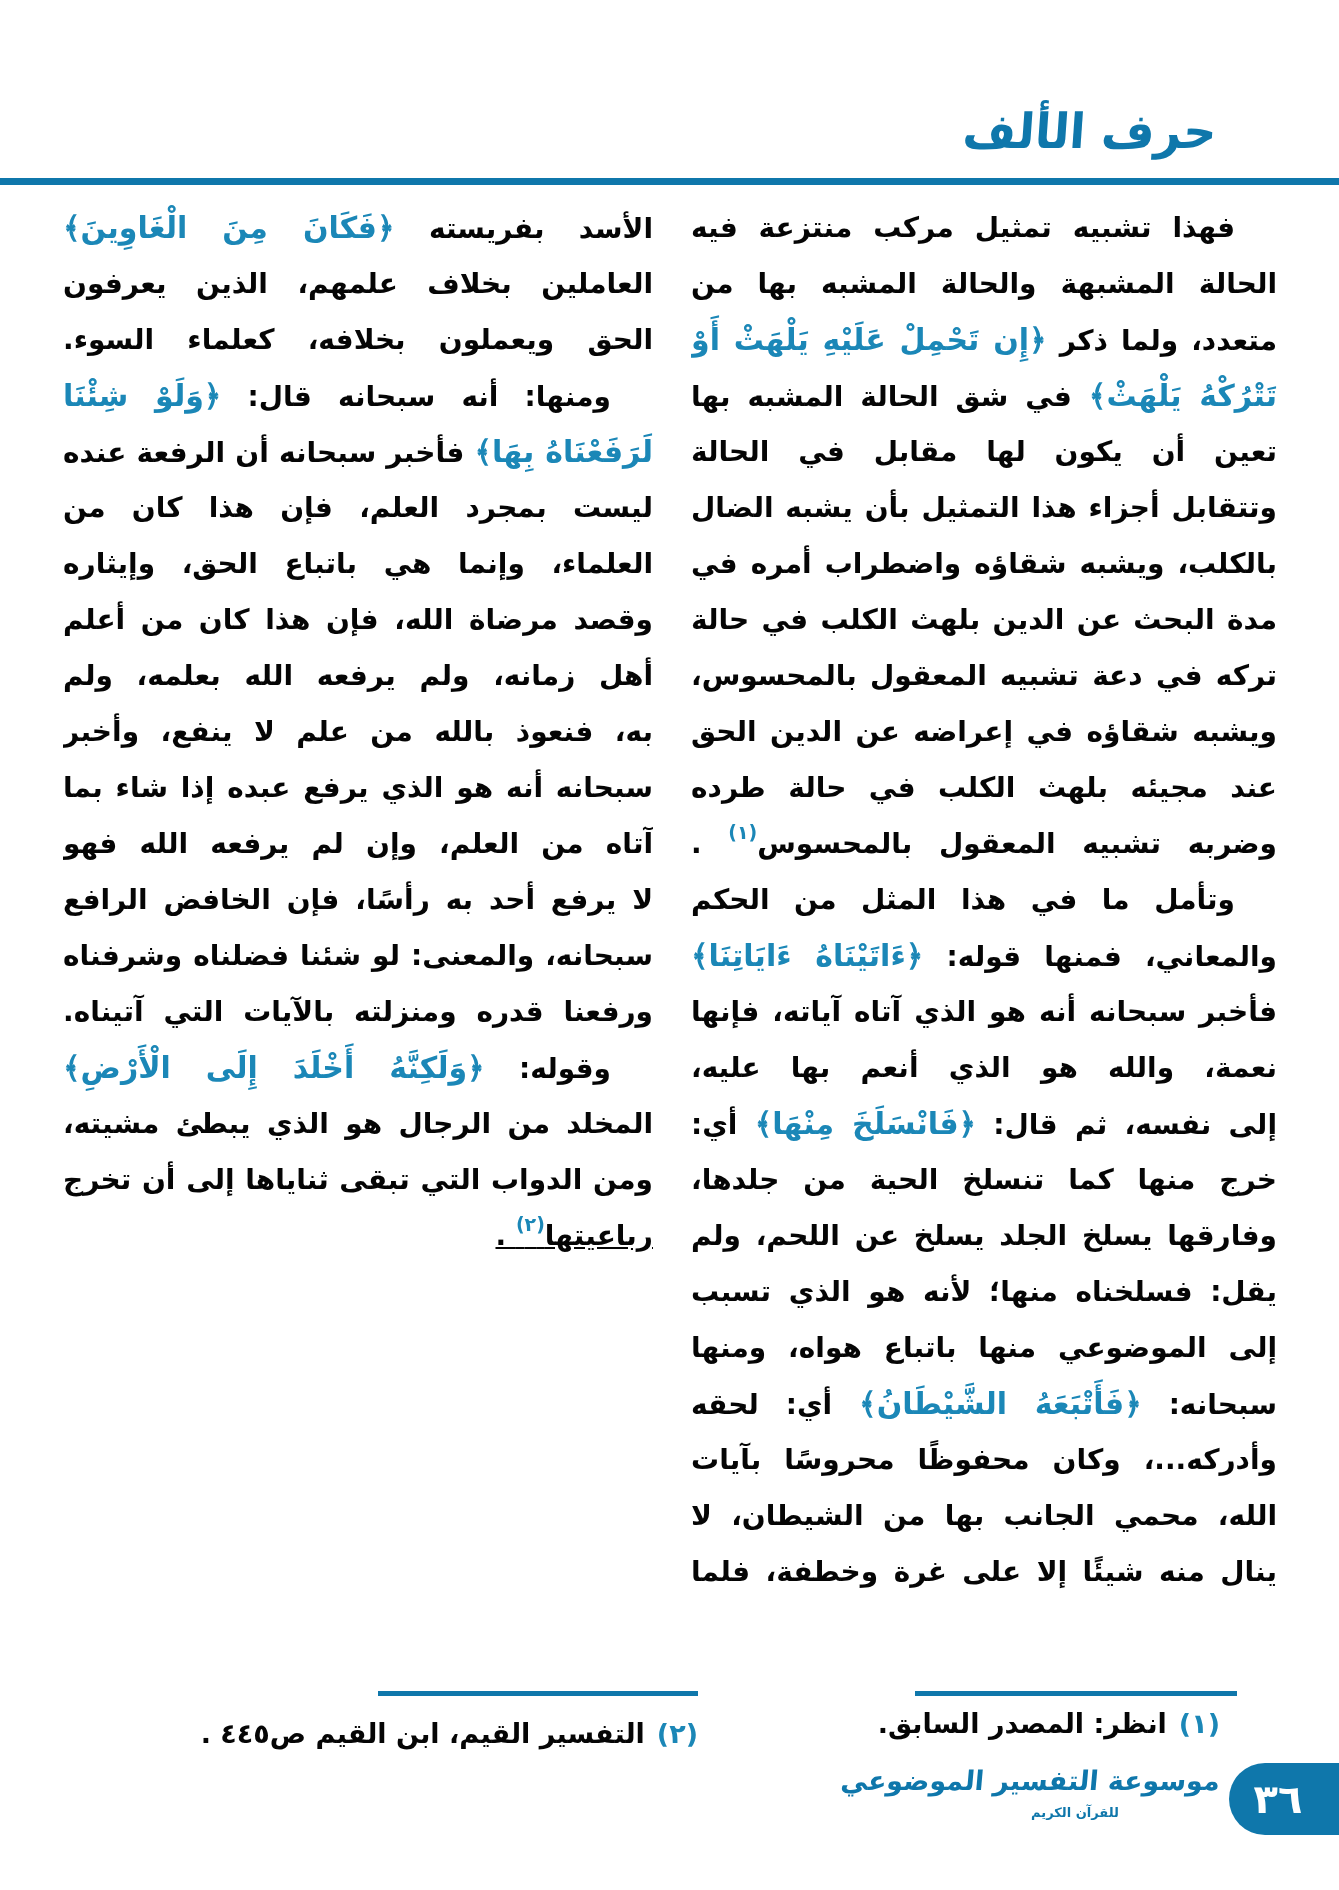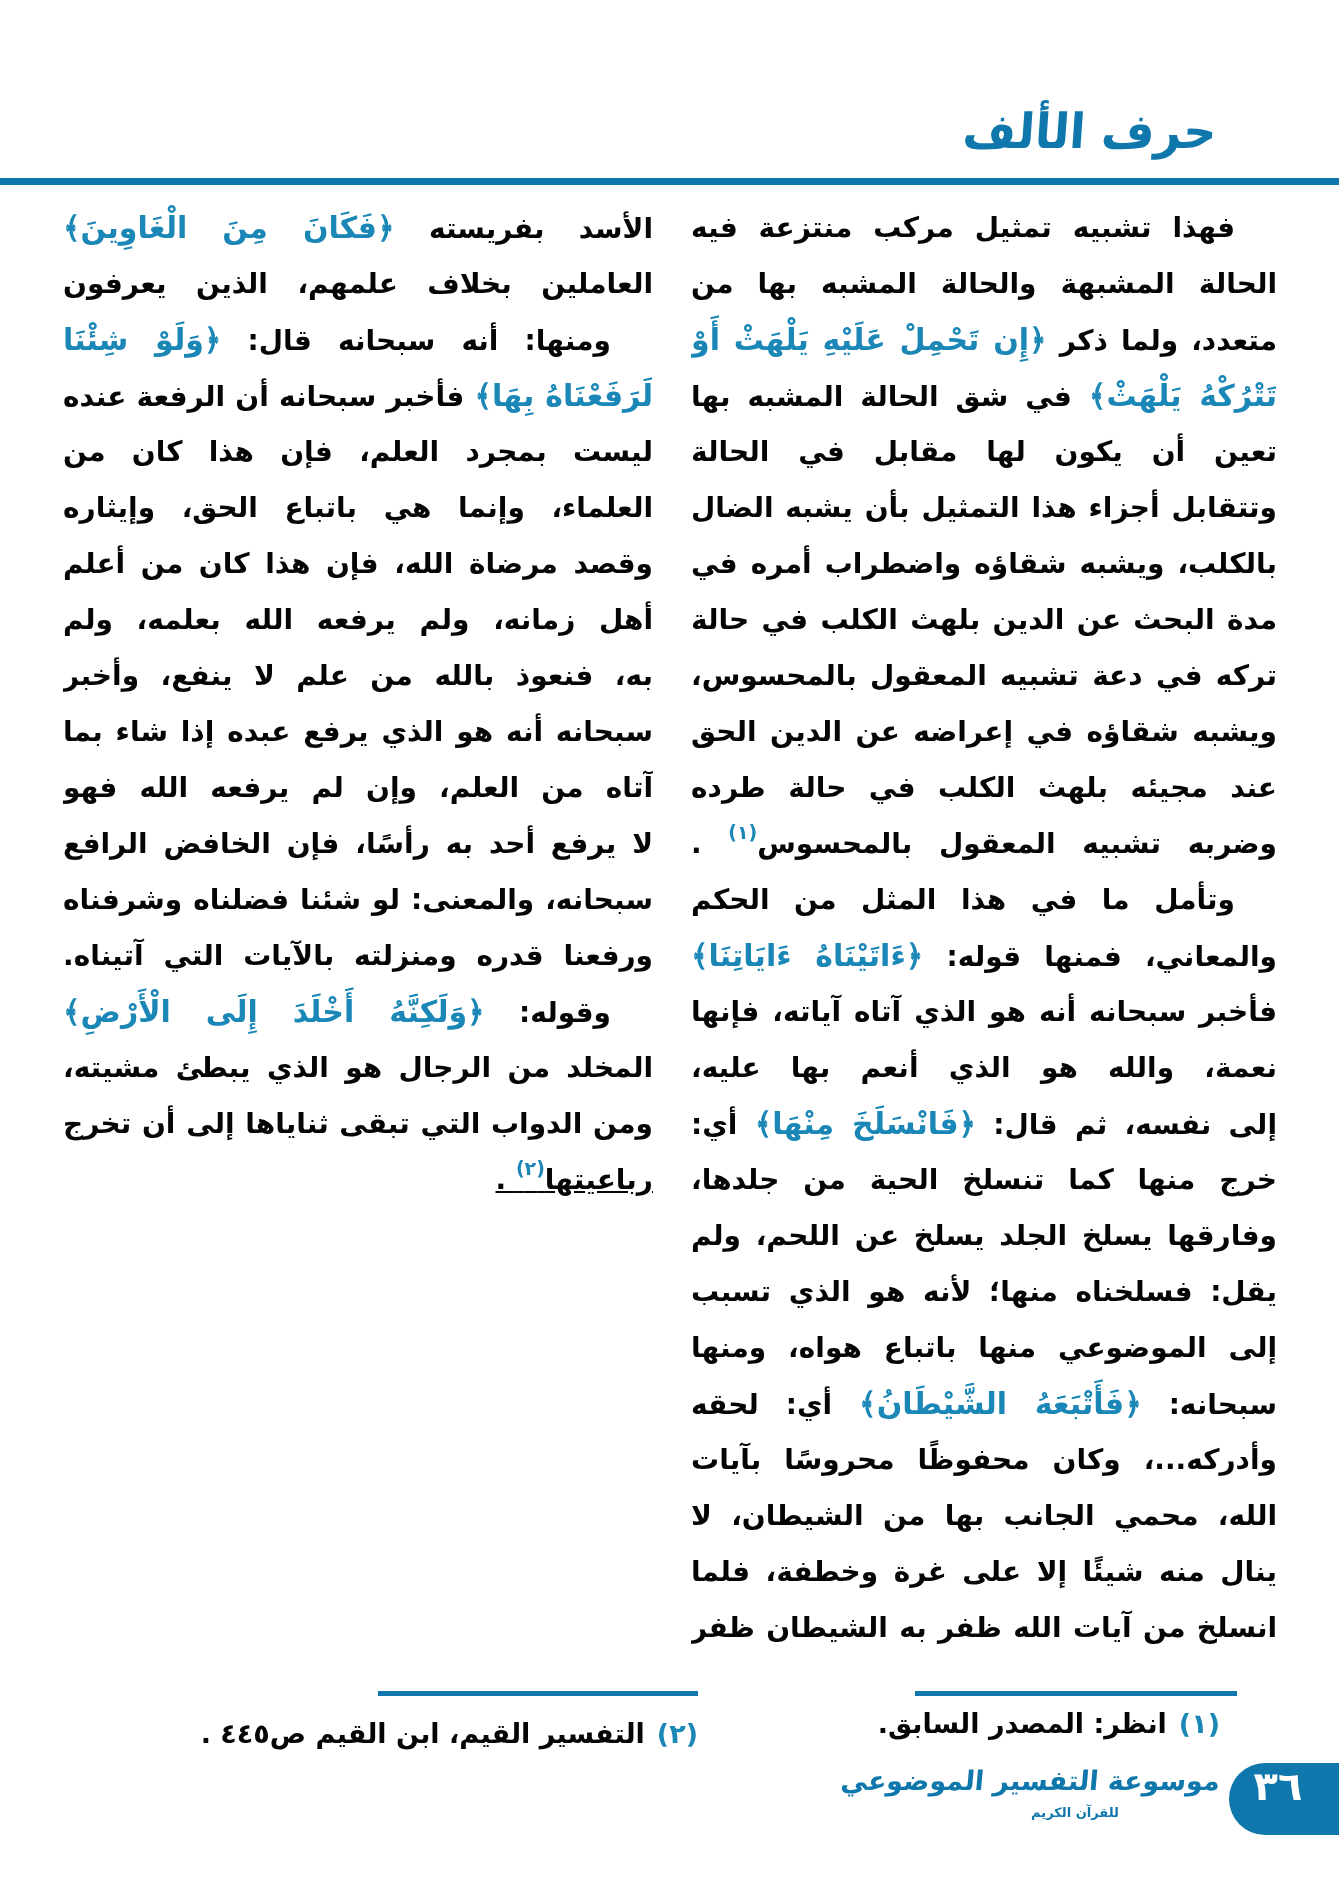--- a/index.html
+++ b/index.html
@@ -112,20 +112,21 @@
     top:1763px;
     left:1229px;
     width:110px;
     height:72px;
     background:var(--teal);
     border-top-right-radius:0;
     border-bottom-right-radius:0;
     border-top-left-radius:36px;
     border-bottom-left-radius:36px;
     display:flex;
+    align-items:center;
     justify-content:center;
   }
   .page-tab span{
     color:#ffffff;
     font-size:40px;
     font-weight:bold;
     letter-spacing:12px;
     margin-right:12px;
   }
 </style>
@@ -157,25 +158,25 @@
       <div class="line"><span class="seg-b">نعمة، والله هو الذي أنعم بها عليه، فأضافها</span></div>
       <div class="line"><span class="seg-b">إلى نفسه، ثم قال: </span><span class="seg-q">﴿فَانْسَلَخَ مِنْهَا﴾</span><span class="seg-b"> أي:</span></div>
       <div class="line"><span class="seg-b">خرج منها كما تنسلخ الحية من جلدها،</span></div>
       <div class="line"><span class="seg-b">وفارقها يسلخ الجلد يسلخ عن اللحم، ولم</span></div>
       <div class="line"><span class="seg-b">يقل: فسلخناه منها؛ لأنه هو الذي تسبب</span></div>
       <div class="line"><span class="seg-b">إلى الموضوعي منها باتباع هواه، ومنها قوله</span></div>
       <div class="line"><span class="seg-b">سبحانه: </span><span class="seg-q">﴿فَأَتْبَعَهُ الشَّيْطَانُ﴾</span><span class="seg-b"> أي: لحقه</span></div>
       <div class="line"><span class="seg-b">وأدركه...، وكان محفوظًا محروسًا بآيات</span></div>
       <div class="line"><span class="seg-b">الله، محمي الجانب بها من الشيطان، لا</span></div>
       <div class="line"><span class="seg-b">ينال منه شيئًا إلا على غرة وخطفة، فلما</span></div>
-      <div class="line"><span class="seg-b">انسلخ من آيات الله ظفر به الشيطان ظفر</span></div>
     </div>
   <div class="col col-left" id="col-left">
       <div class="line"><span class="seg-b">الأسد بفريسته </span><span class="seg-q">﴿فَكَانَ مِنَ الْغَاوِينَ﴾</span></div>
       <div class="line"><span class="seg-b">العاملين بخلاف علمهم، الذين يعرفون</span></div>
+      <div class="line"><span class="seg-b">الحق ويعملون بخلافه، كعلماء السوء.</span></div>
       <div class="line indent"><span class="seg-b">ومنها: أنه سبحانه قال: </span><span class="seg-q">﴿وَلَوْ شِئْنَا</span></div>
       <div class="line"><span class="seg-q">لَرَفَعْنَاهُ بِهَا﴾</span><span class="seg-b"> فأخبر سبحانه أن الرفعة عنده</span></div>
       <div class="line"><span class="seg-b">ليست بمجرد العلم، فإن هذا كان من</span></div>
       <div class="line"><span class="seg-b">العلماء، وإنما هي باتباع الحق، وإيثاره</span></div>
       <div class="line"><span class="seg-b">وقصد مرضاة الله، فإن هذا كان من أعلم</span></div>
       <div class="line"><span class="seg-b">أهل زمانه، ولم يرفعه الله بعلمه، ولم ينفعه</span></div>
       <div class="line"><span class="seg-b">به، فنعوذ بالله من علم لا ينفع، وأخبر</span></div>
       <div class="line"><span class="seg-b">سبحانه أنه هو الذي يرفع عبده إذا شاء بما</span></div>
       <div class="line"><span class="seg-b">آتاه من العلم، وإن لم يرفعه الله فهو موضوع</span></div>
       <div class="line"><span class="seg-b">لا يرفع أحد به رأسًا، فإن الخافض الرافع هو</span></div>

